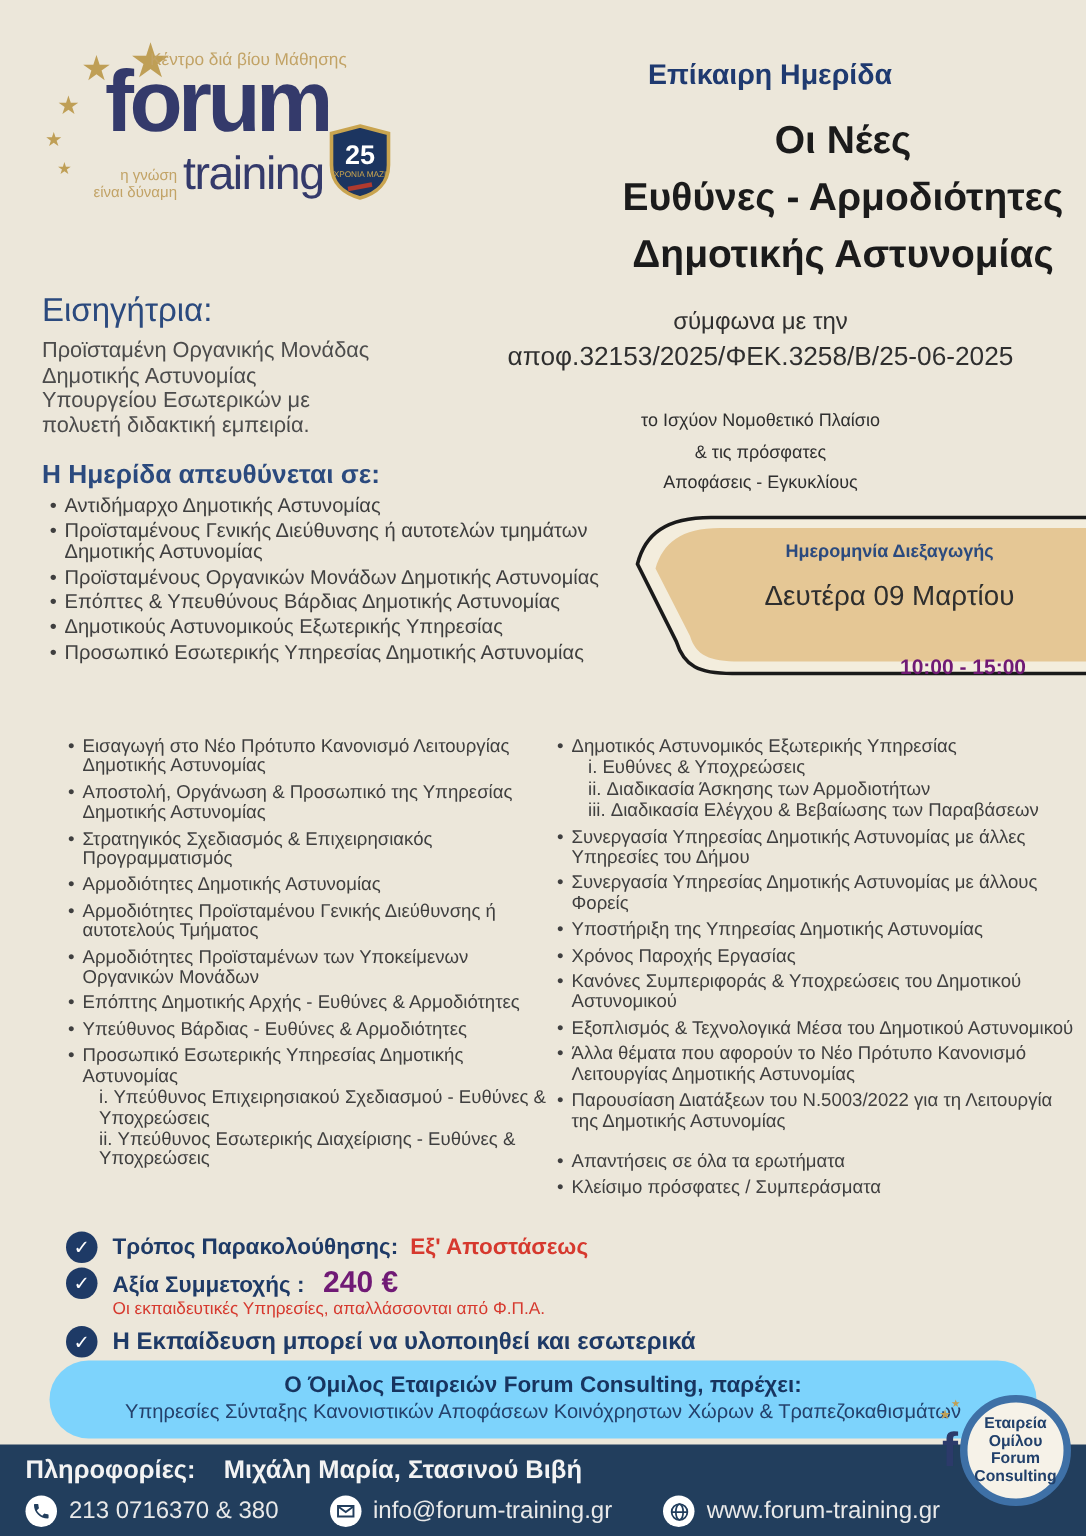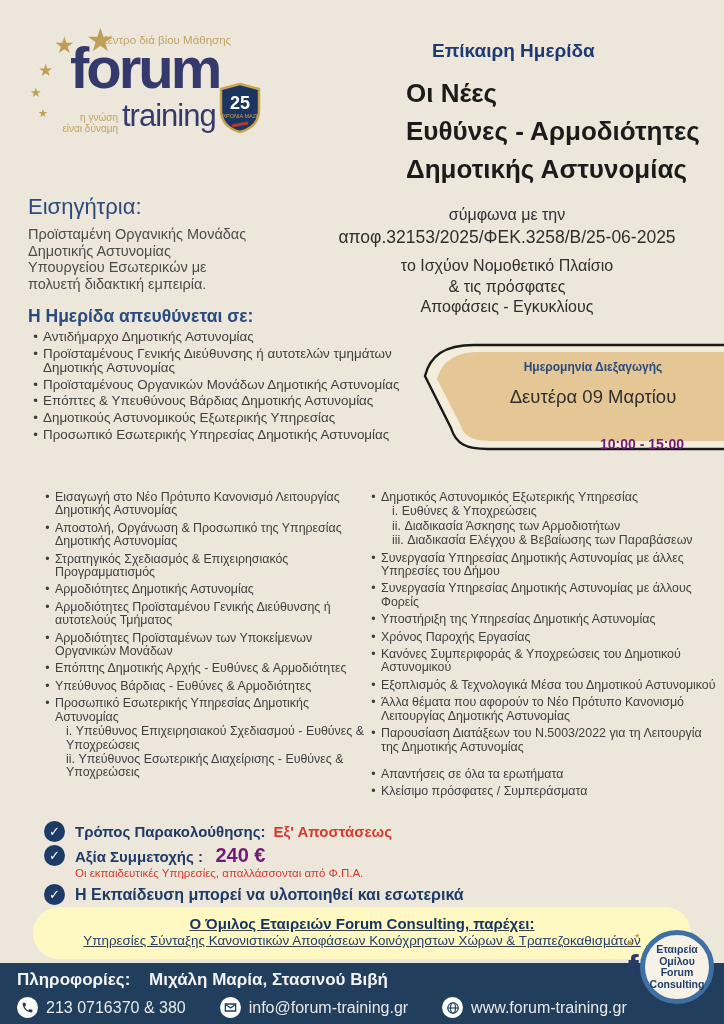--- a/index.html
+++ b/index.html
@@ -15,26 +15,26 @@
   .s4{left:2px;top:60px;font-size:13px;}
   .s5{left:10px;top:82px;font-size:11px;}
   .logo-tagline{position:absolute;left:72px;top:8px;font-size:11.5px;color:#c2a366;white-space:nowrap;}
   .logo-brand{position:absolute;left:42px;top:8px;font-size:58px;font-weight:700;color:#343a6b;letter-spacing:-3px;}
   .logo-motto{position:absolute;left:24px;top:86px;width:66px;font-size:10px;line-height:11px;color:#c2a366;text-align:right;}
   .logo-sub{position:absolute;left:94px;top:72px;font-size:31px;font-weight:500;color:#343a6b;letter-spacing:-1px;}
   #shield{position:absolute;left:190px;top:56px;}
 
   
   #kicker{position:absolute;left:432px;top:40px;font-size:19px;font-weight:700;color:#1f3a70;}
-  #title{position:absolute;left:406px;top:74px;width:312px;text-align:left;
+  #title{position:absolute;left:406px;top:74px;width:312px;text-align:center;
          font-size:26px;line-height:38px;font-weight:700;color:#1b1b1b;}
   #law{position:absolute;left:290px;top:206px;width:434px;text-align:center;color:#2f2f2f;}
   .law-intro{font-size:16px;}
   .law-ref{font-size:17.5px;margin-top:3px;white-space:nowrap;}
-  .law-rest{font-size:16px;line-height:20.5px;margin-top:8px;}
+  .law-rest{font-size:12px;line-height:20.5px;margin-top:22px;}
 
   
   #speaker{position:absolute;left:28px;top:194px;width:320px;}
   .spk-h{font-size:22px;font-weight:400;color:#2b4a7e;}
   .spk-b{margin-top:6px;font-size:14.5px;line-height:16.5px;color:#4c4c4c;white-space:pre-line;}
   #audience{position:absolute;left:28px;top:306px;width:382px;}
   .aud-h{font-size:17.5px;font-weight:700;color:#2b4a7e;margin-bottom:3px;}
   #audience .li{font-size:13.4px;line-height:14.6px;margin-bottom:2px;}
 
   
@@ -65,22 +65,22 @@
   .chk{flex:none;width:21px;height:21px;border-radius:50%;background:#1e3a66;color:#fff;
        font-size:13px;font-weight:700;display:flex;align-items:center;justify-content:center;margin-right:10px;}
   .chk-label{font-size:15px;font-weight:600;color:#1e3a66;margin-right:8px;line-height:21px;}
   .chk-red{font-size:15px;font-weight:600;color:#d6392e;line-height:21px;}
   .chk-price{font-size:20px;font-weight:800;color:#701a75;line-height:21px;}
   .chk-note{font-size:11.5px;color:#d6392e;margin-top:0px;}
   .chk-bold{font-size:16px;font-weight:700;color:#1e3a66;line-height:21px;}
   .row3{margin-top:5px;}
 
   
-  #banner{position:absolute;left:33px;top:907px;width:658px;height:52px;background:#fef9c3;
-          border-radius:26px;text-align:center;text-decoration:underline;}
+  #banner{position:absolute;left:33px;top:907px;width:658px;height:52px;background:#7dd3fc;
+          border-radius:26px;text-align:center;}
   .ban-1{padding-top:8px;font-size:15px;font-weight:700;color:#17345f;}
   .ban-2{font-size:13.4px;color:#24406b;margin-top:1px;}
 
   #seal{position:absolute;left:628px;top:930px;width:96px;height:92px;z-index:6;}
   .seal-circle{position:absolute;left:12px;top:0;width:74px;height:74px;border-radius:50%;
                background:#f6f2e8;border:5px solid #3e70a6;box-sizing:border-box;
                display:flex;flex-direction:column;align-items:center;justify-content:center;}
   .seal-line{font-size:10.5px;font-weight:700;color:#21406b;line-height:11.5px;}
   .seal-f{position:absolute;left:0px;top:18px;font-size:32px;font-weight:700;color:#2c3a6a;}
   .seal-star1{position:absolute;left:-2px;top:8px;font-size:9px;color:#bf9f56;}

